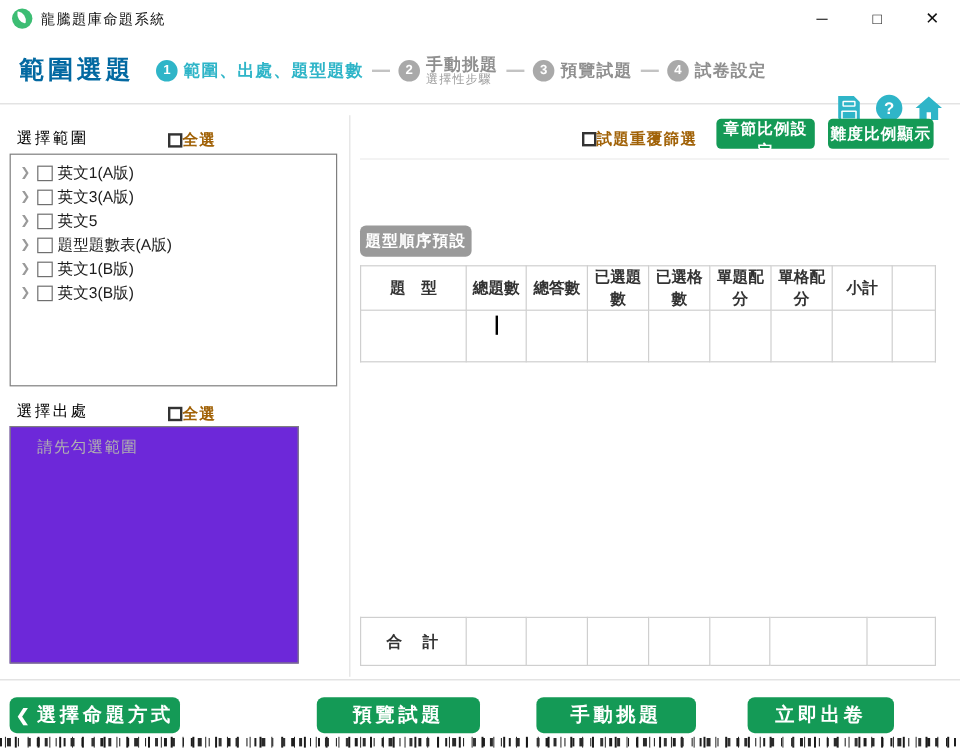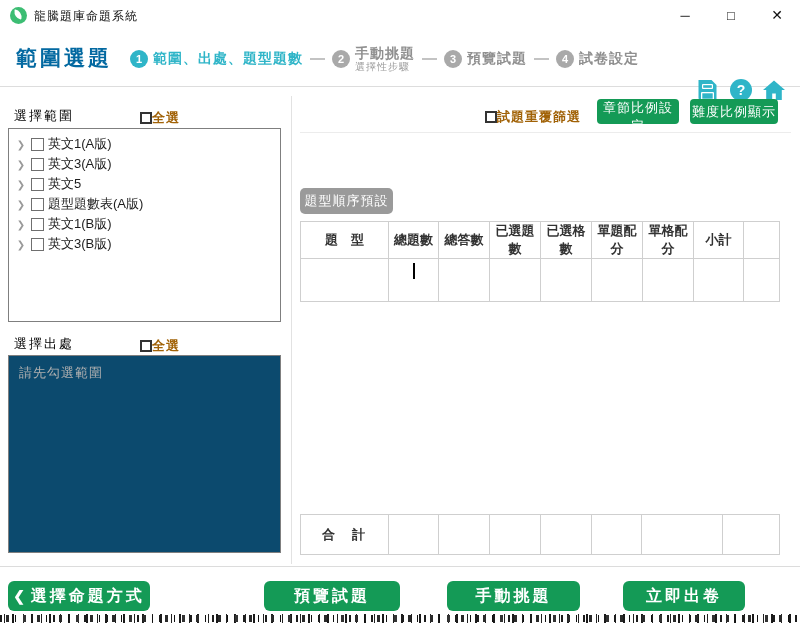--- a/index.html
+++ b/index.html
@@ -51,36 +51,36 @@
   .range-header .chk-wrap { position:absolute; left:126px; top:2px; }
   .tree-box { position:absolute; left:8px; top:128px; width:273px; height:194px;
               border:1px solid #7f7f7f; background:#fff; overflow:hidden; padding-top:5px; }
   .tree-item { display:flex; align-items:center; height:20px; padding-left:6px; gap:4px; cursor:default; }
   .tree-chevron { width:12px; font-size:10px; color:#9a9a9a; text-align:center; }
   .tree-chk { display:inline-block; width:13px; height:13px; border:1px solid #6f6f6f; background:#fff; flex:0 0 auto; }
   .tree-label { font-size:13px; color:#1c1c1c; }
 
   .source-header { position:absolute; left:14px; top:334px; width:270px; }
   .source-header .chk-wrap { position:absolute; left:126px; top:2px; }
-  .source-box { position:absolute; left:8px; top:355px; width:273px; height:198px;
-                border:1px solid #7f7f7f; background:#0c4a6e; }
+  .source-box { position:absolute; left:8px; top:355px; width:241px; height:198px;
+                border:1px solid #7f7f7f; background:#6d28d9;padding-left:12px; }
   .placeholder { padding:8px 10px; font-size:13px; color:#b0b0b0; letter-spacing:1px; }
 
   
   .right-title { position:absolute; left:300px; top:104px; font-size:17px; color:#4a4a4a; letter-spacing:1px; }
   .dup-wrap { position:absolute; left:485px; top:107px; }
   .green-btn { position:absolute; top:99px; height:25px; border:none; border-radius:4px;
-               background:#149a56; color:#fff; font-size:13px; font-weight:normal;
+               background:#149a56; color:#fff; font-size:13px; font-weight:bold;
                font-family:"Liberation Sans", sans-serif; letter-spacing:1px; cursor:pointer; }
   .btn-chapter { left:597px; width:82px; }
   .btn-difficulty { left:690px; width:88px; }
   .right-hr { position:absolute; left:300px; top:132px; width:491px; height:1px; background:#ececec; }
 
   .gray-btn { position:absolute; left:300px; top:188px; width:93px; height:26px; border:none;
-              border-radius:5px; background:#9a9a9a; color:#fff; font-size:13px; font-weight:normal;
+              border-radius:5px; background:#9a9a9a; color:#fff; font-size:13px; font-weight:bold;
               font-family:"Liberation Sans", sans-serif; letter-spacing:1px; cursor:pointer; }
 
   table.qtable { position:absolute; left:300px; top:221px; width:479px; border-collapse:collapse;
                  table-layout:fixed; }
   table.qtable th, table.qtable td { border:1px solid #cfcfcf; font-size:13px; color:#333;
                  text-align:center; font-weight:bold; }
   table.qtable th { height:36px; letter-spacing:0px; }
   table.qtable td { height:43px; font-weight:normal; vertical-align:top; }
   .caret { display:inline-block; width:2px; height:16px; background:#000; margin-top:4px; }
 

